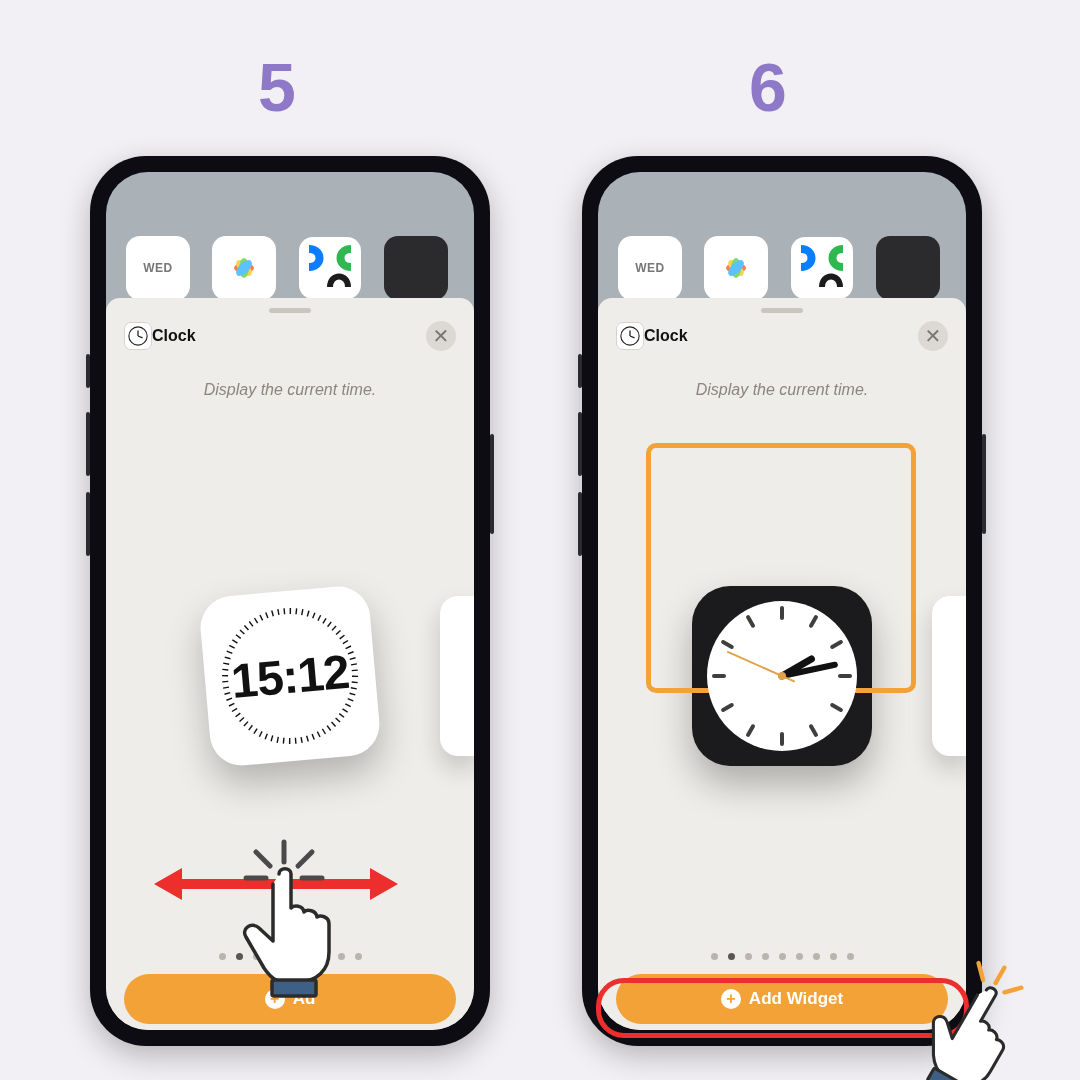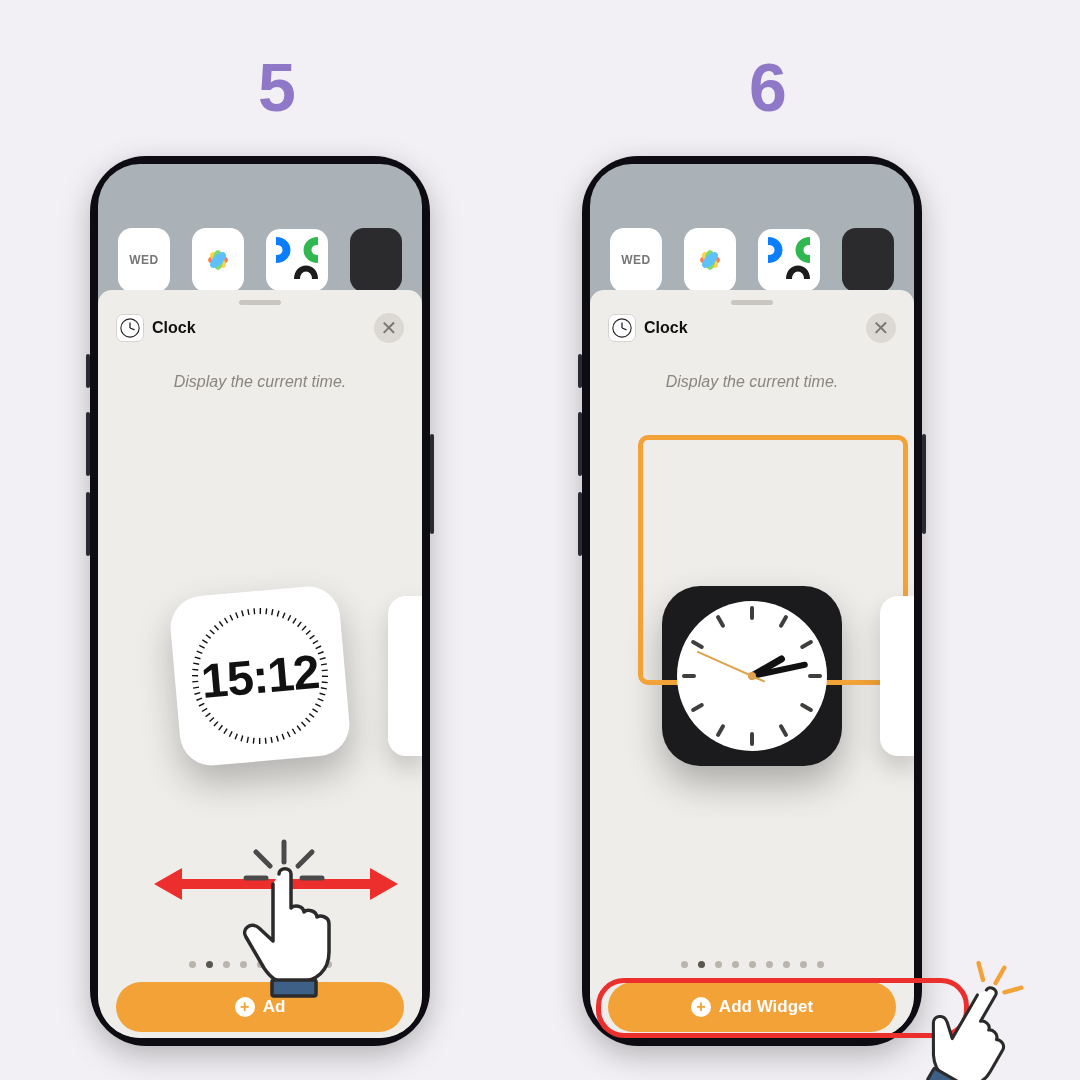--- a/index.html
+++ b/index.html
@@ -14,25 +14,25 @@
   .step-label {
     position: absolute;
     font-size: 68px;
     font-weight: 700;
     color: #8e78c7;
   }
 
   
   .phone {
     position: absolute;
-    width: 340px;
+    width: 400px;
     height: 890px;
     border-radius: 56px;
     background: #0c0c12;
-    padding: 8px;
+    padding: 16px;
     box-shadow: 0 10px 30px rgba(0,0,0,.25);
   }
   .phone::before, .phone::after {
     content: "";
     position: absolute;
     background: #0c0c12;
     border-radius: 4px;
   }
   .phone .btn-l1 { position:absolute; left:-4px; top:198px; width:4px; height:34px; background:#2a2a33; border-radius:3px; }
   .phone .btn-l2 { position:absolute; left:-4px; top:256px; width:4px; height:64px; background:#2a2a33; border-radius:3px; }
@@ -97,21 +97,21 @@
     width: 42px; height: 5px;
     background: #c9c6c1;
     border-radius: 3px;
     margin: 0 auto 8px;
   }
   .sheet-head {
     display:flex; align-items:center; justify-content:space-between;
     margin-bottom: 30px;
   }
   .sheet-app {
-    display:flex; align-items:center; gap:8px;
+    display:flex; align-items:center; gap:0;
   }
   .app-icon {
     width:28px; height:28px;
     border-radius:7px;
     background:#fff;
     border:1px solid #d6d3cf;
     display:flex; align-items:center; justify-content:center;
   }
   .app-name {
     font-size: 16px; font-weight:600; color:#111;

